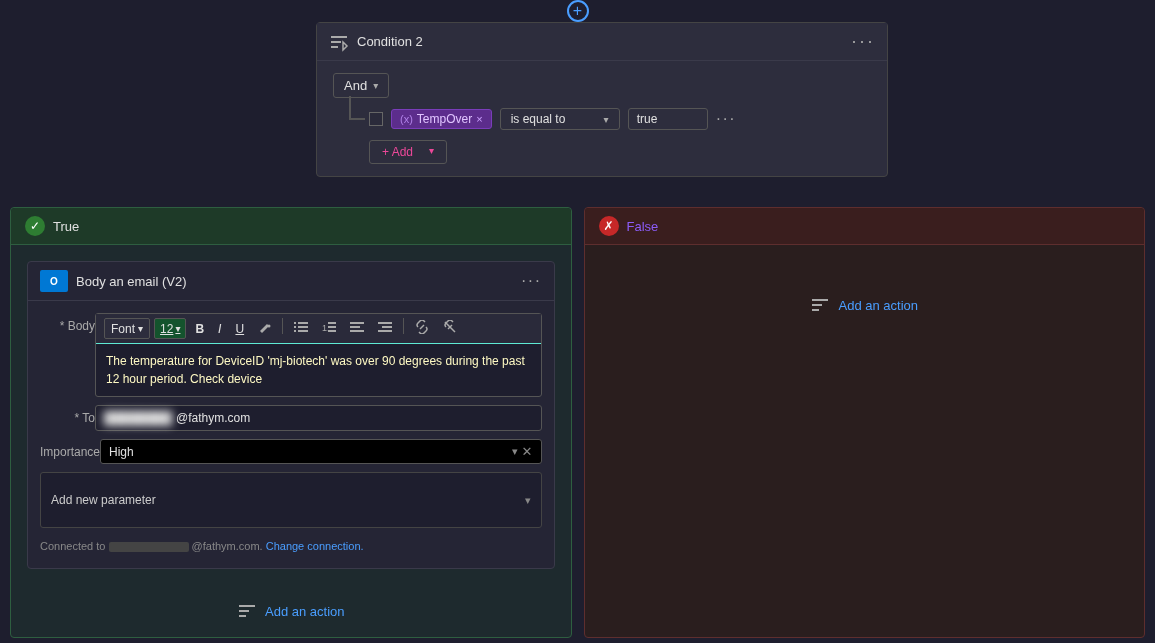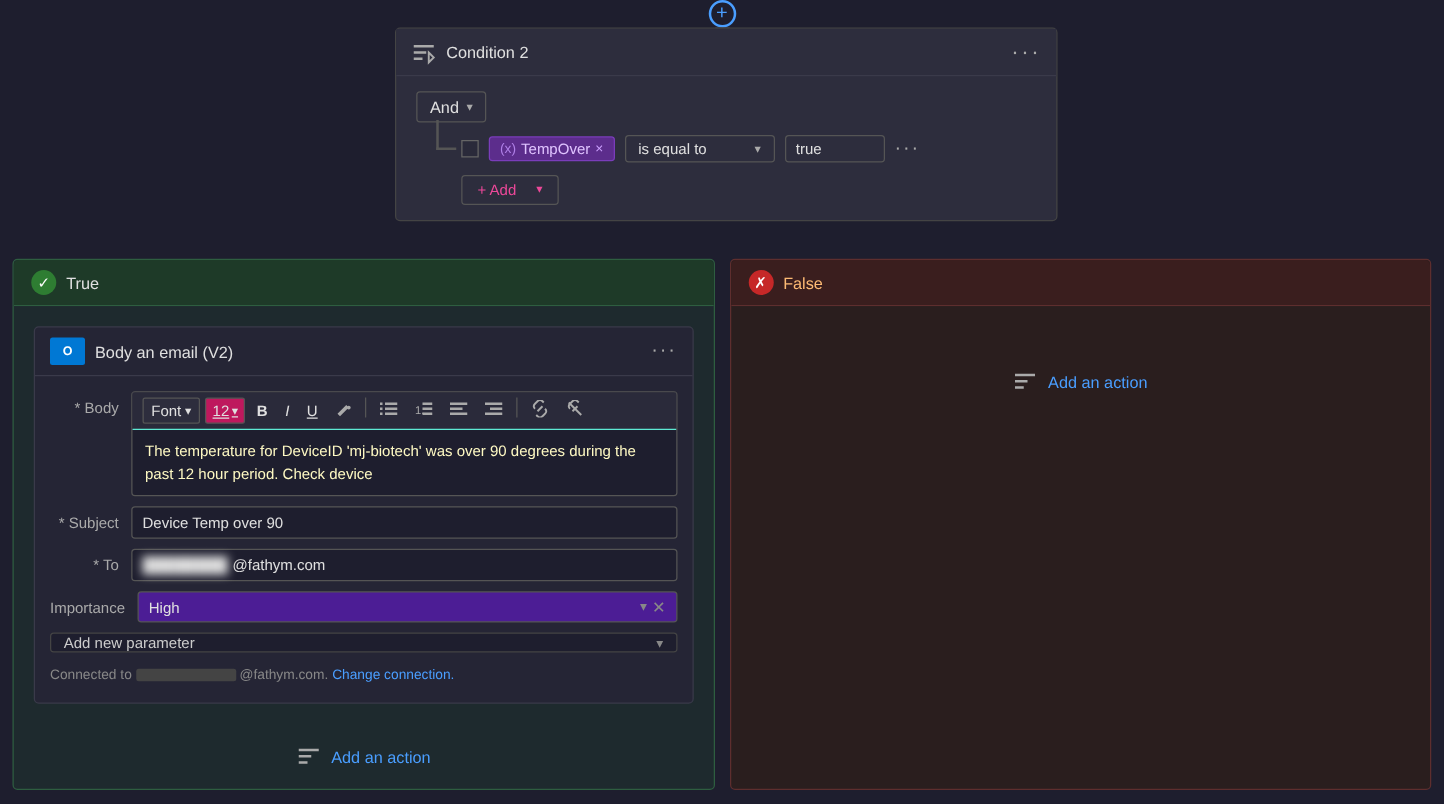--- a/index.html
+++ b/index.html
@@ -42,21 +42,21 @@
       border-left: 6px solid transparent;
       border-right: 6px solid transparent;
       border-top: 8px solid #555;
     }
 
     
     .condition-card {
       position: absolute;
       top: 22px;
       left: 316px;
-      width: 530px;
+      width: 572px;
       background: #2d2d3d;
       border: 1px solid #444;
       border-radius: 4px;
     }
     .condition-header {
       display: flex;
       align-items: center;
       justify-content: space-between;
       padding: 8px 12px;
       background: #2d2d3d;
@@ -265,21 +265,21 @@
       height: 20px;
       background: #c62828;
       border-radius: 50%;
       display: flex;
       align-items: center;
       justify-content: center;
       color: #fff;
       font-size: 12px;
     }
     .branch-label-false {
-      color: #fdba74;
+      color: #8b5cf6;
       font-size: 13px;
     }
 
     
     .email-card {
       margin: 16px;
       background: #252535;
       border: 1px solid #3a3a4a;
       border-radius: 4px;
     }
@@ -318,21 +318,21 @@
       letter-spacing: 1.5px;
     }
 
     .email-body {
       padding: 12px;
     }
 
     .field-row {
       display: flex;
       align-items: flex-start;
-      gap: 10px;
+      gap: 0;
       margin-bottom: 8px;
     }
     .field-label {
       color: #aaa;
       font-size: 12px;
       min-width: 55px;
       padding-top: 6px;
       text-align: right;
     }
 
@@ -362,21 +362,21 @@
       font-size: 12px;
       cursor: pointer;
     }
     .toolbar-size {
       display: inline-flex;
       align-items: center;
       gap: 2px;
       border: 1px solid #555;
       border-radius: 2px;
       padding: 2px 5px;
-      background: #be185d;
+      background: #14532d;
       color: #e0e0e0;
       font-size: 12px;
       cursor: pointer;
       text-decoration: underline;
     }
     .toolbar-btn {
       padding: 2px 5px;
       color: #e0e0e0;
       cursor: pointer;
       font-size: 12px;
@@ -409,21 +409,21 @@
       font-size: 12px;
       outline: none;
     }
 
     .select-wrapper {
       flex: 1;
       display: flex;
       align-items: center;
       border: 1px solid #555;
       border-radius: 3px;
-      background: #4c1d95;
+      background: #000000;
       padding: 4px 8px;
     }
     .select-text {
       flex: 1;
       color: #e0e0e0;
       font-size: 12px;
     }
     .select-chevron {
       color: #888;
       font-size: 11px;
@@ -435,21 +435,21 @@
       cursor: pointer;
       margin-left: 4px;
     }
 
     .add-param-row {
       display: flex;
       align-items: center;
       justify-content: space-between;
       border: 1px solid #444;
       border-radius: 3px;
-      padding: 0 10px;
+      padding: 20px 10px;
       margin: 4px 0 8px 0;
       background: #1e1e2e;
       cursor: pointer;
       color: #ccc;
       font-size: 12px;
     }
 
     .connected-row {
       font-size: 11px;
       color: #888;
@@ -650,24 +650,20 @@
                     <path d="M5 9 L9 5" stroke="#aaa" stroke-width="1.5"></path>
                     <path d="M3 7 Q1 5 3 3 L5 1 Q7 -1 9 1 L10 2" stroke="#aaa" stroke-width="1.5" fill="none"></path>
                     <line x1="2" y1="2" x2="12" y2="12" stroke="#aaa" stroke-width="1.5"></line>
                   </svg>
               </button>
             </div>
             <div class="rich-content">The temperature for DeviceID 'mj-biotech' was over 90 degrees during the past 12 hour period. Check device</div>
           </div>
         </div>
 
-        <div class="field-row">
-          <span class="field-label">* Subject</span>
-          <input class="text-input" type="text" value="Device Temp over 90" style="">
-        </div>
 
         <div class="field-row">
           <span class="field-label">* To</span>
           <div class="text-input" style="display:flex;align-items:center;gap:4px;">
             <span class="blurred-text">████████</span>
             <span>@fathym.com</span>
           </div>
         </div>
 
         <div class="field-row">

